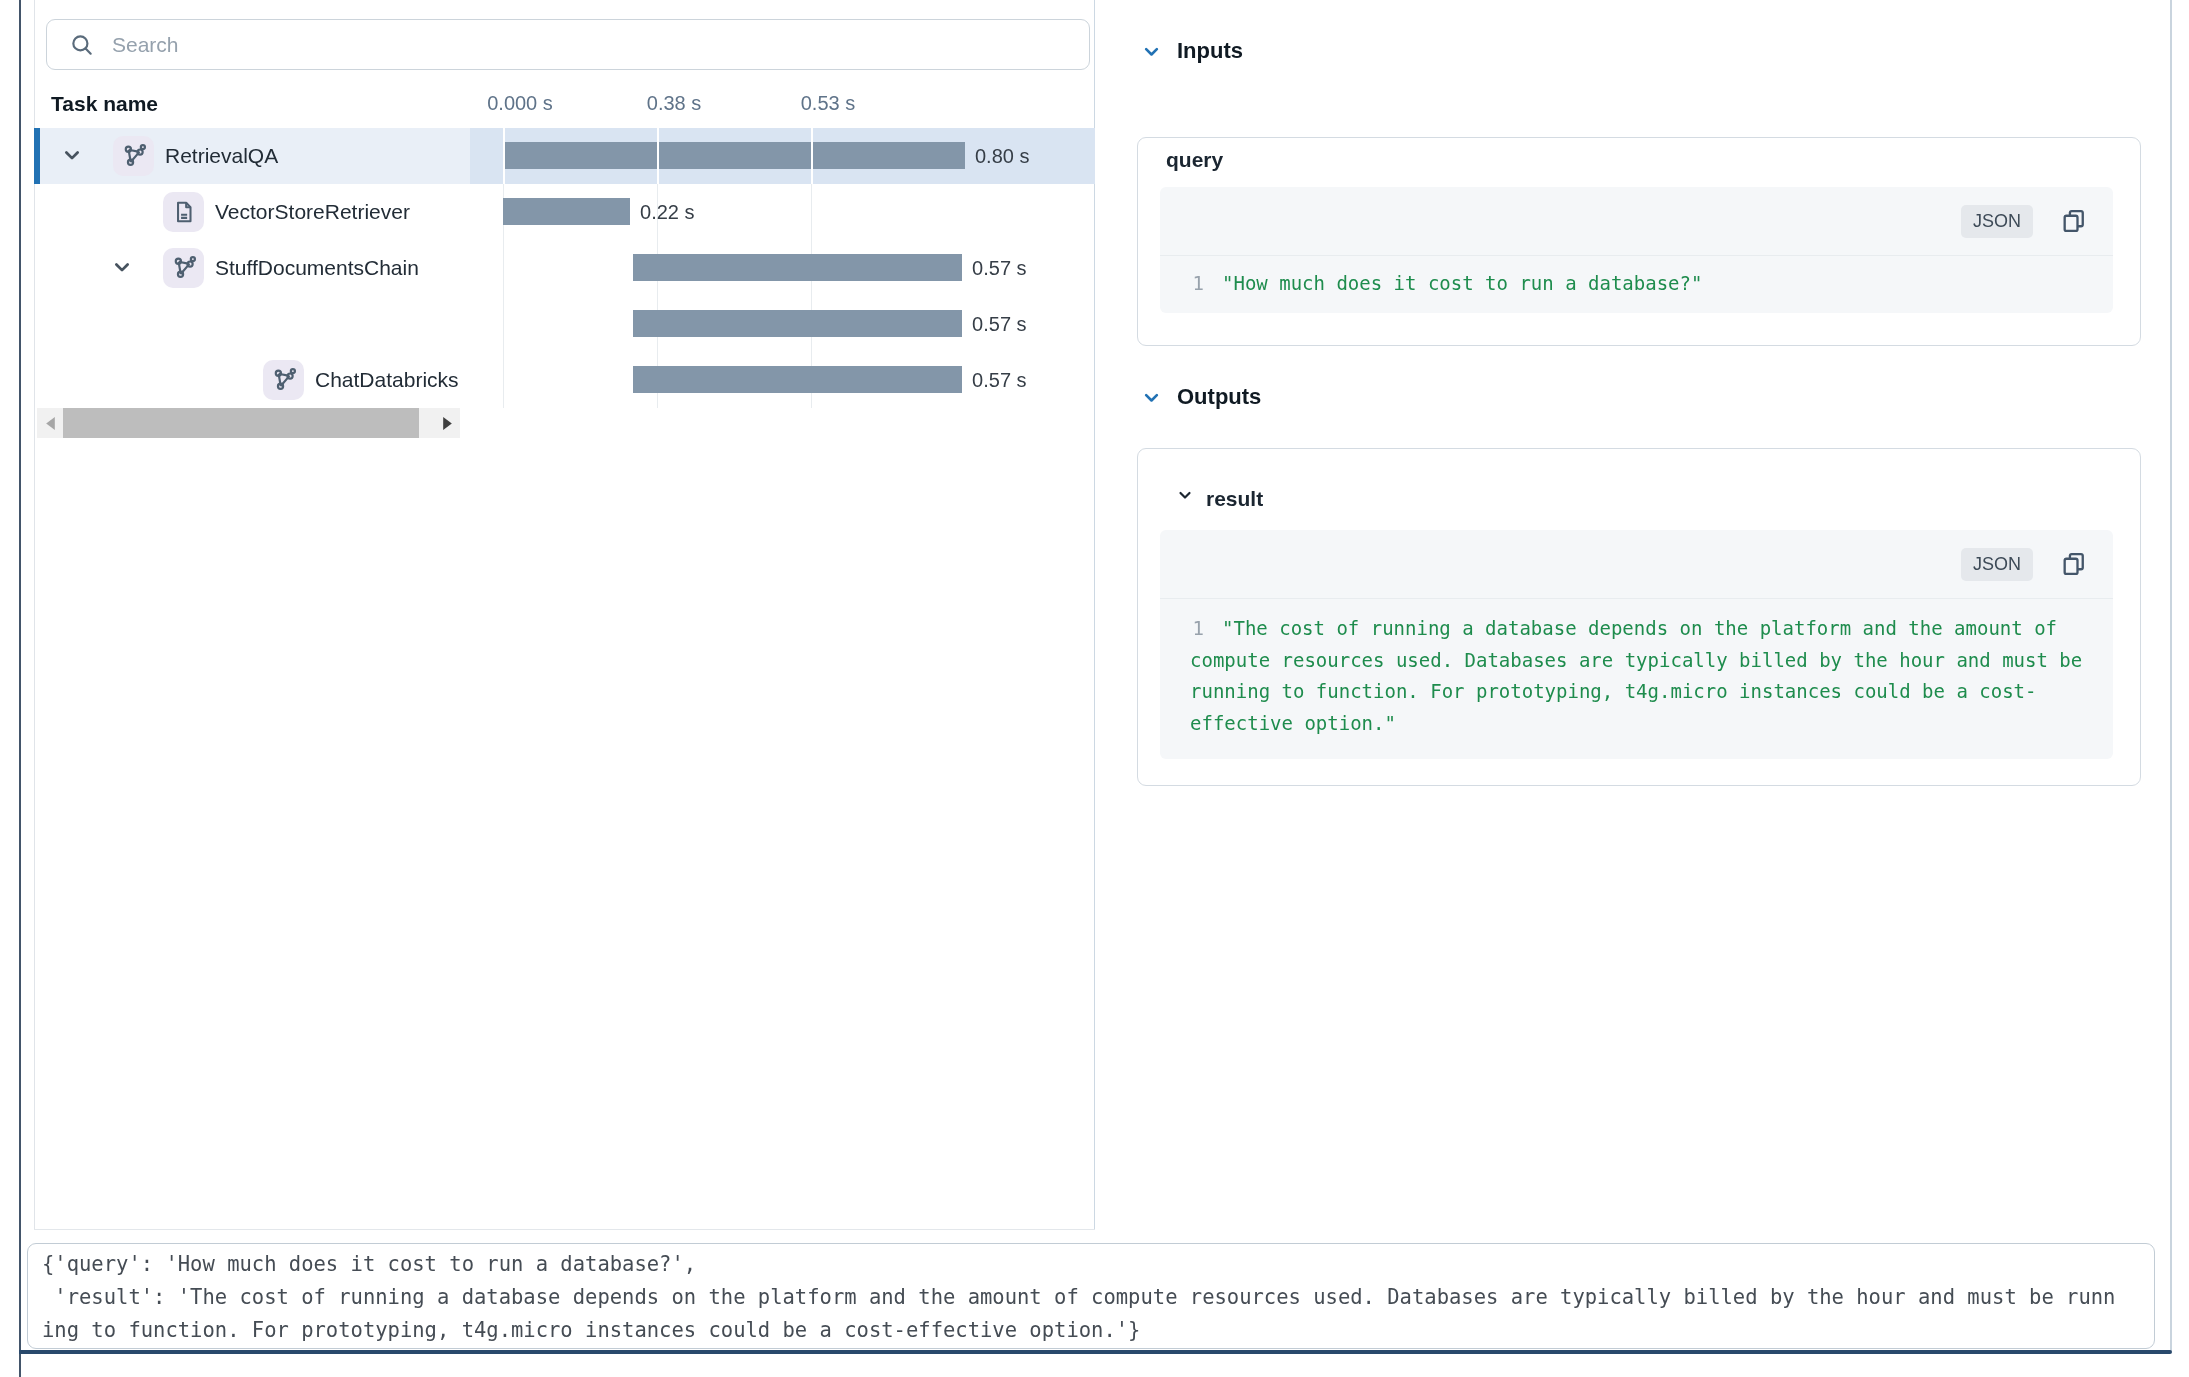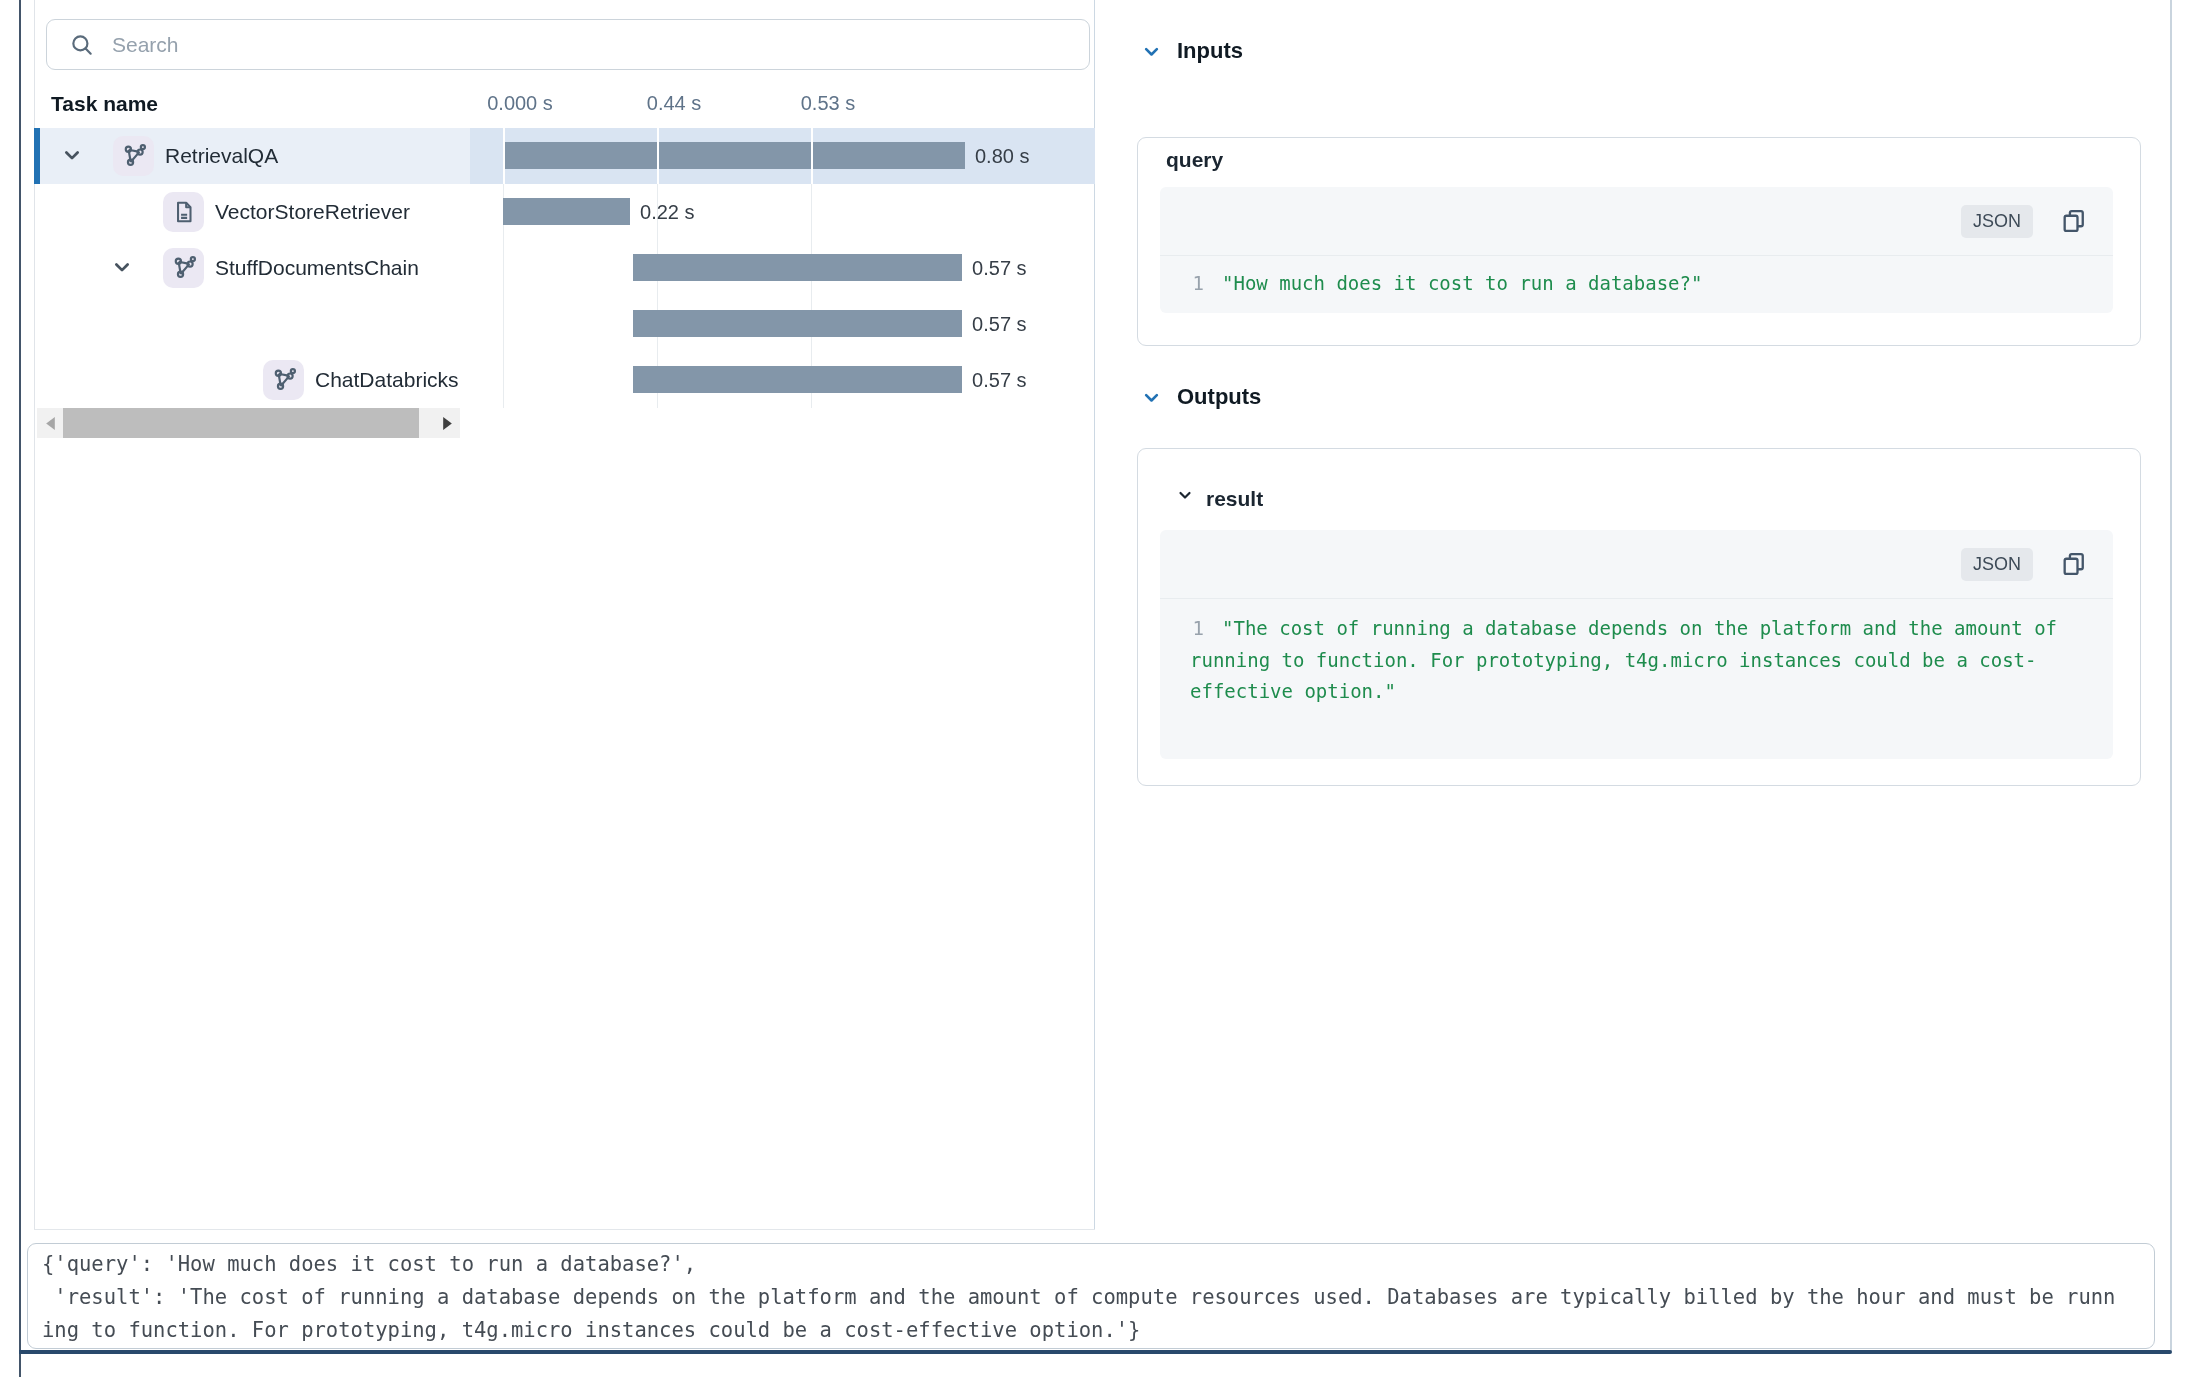--- a/index.html
+++ b/index.html
@@ -106,21 +106,21 @@
           <circle cx="10.5" cy="10.5" r="6.5" fill="none" stroke="#5a6b7b" stroke-width="2"></circle>
           <path d="M15.3 15.3 L20 20" stroke="#5a6b7b" stroke-width="2" stroke-linecap="round" fill="none"></path>
         </svg>
     </span>
     <input type="text" placeholder="Search" style="">
   </div>
 
   <div class="abs" id="task-col-header">Task name</div>
   <div class="abs" id="timeline-scale">
       <div class="tick-label" style="left: 503px;">0.000 s</div>
-      <div class="tick-label" style="left: 657.019px;">0.44 s</div>
+      <div class="tick-label" style="left: 657.019px;">0.38 s</div>
       <div class="tick-label" style="left: 810.981px;">0.53 s</div>
     </div>
 
   <div class="abs" id="gantt-rows">
     <div id="gridlines">
         <div class="gridline" style="left: 469px;"></div>
         <div class="gridline" style="left: 623.019px;"></div>
         <div class="gridline" style="left: 776.981px;"></div>
       </div>
   <div class="grow" style="top: 0px;">
@@ -287,20 +287,21 @@
           <svg width="28" height="28" viewBox="0 0 24 24">
               <g fill="none" stroke="#44566a" stroke-width="2">
                 <rect x="8.5" y="3.5" width="11" height="13" rx="1.5"></rect>
                 <rect x="4" y="7.5" width="11" height="13" rx="1.5" fill="#f5f7f9"></rect>
               </g>
             </svg>
         </span>
       </div>
       <div class="code-area" id="result-code-area">
           <div class="code-line"><span class="ln">1</span><span>"The cost of running a database depends on the platform and the amount of</span></div>
+          <div class="code-line"><span>compute resources used. Databases are typically billed by the hour and must be</span></div>
           <div class="code-line"><span>running to function. For prototyping, t4g.micro instances could be a cost-</span></div>
           <div class="code-line"><span>effective option."</span></div>
         </div>
     </div>
   </div>
 
   <div class="abs" id="cell-output">
       <div class="out-line">{'query': 'How much does it cost to run a database?',</div>
       <div class="out-line"> 'result': 'The cost of running a database depends on the platform and the amount of compute resources used. Databases are typically billed by the hour and must be runn</div>
       <div class="out-line">ing to function. For prototyping, t4g.micro instances could be a cost-effective option.'}</div>

